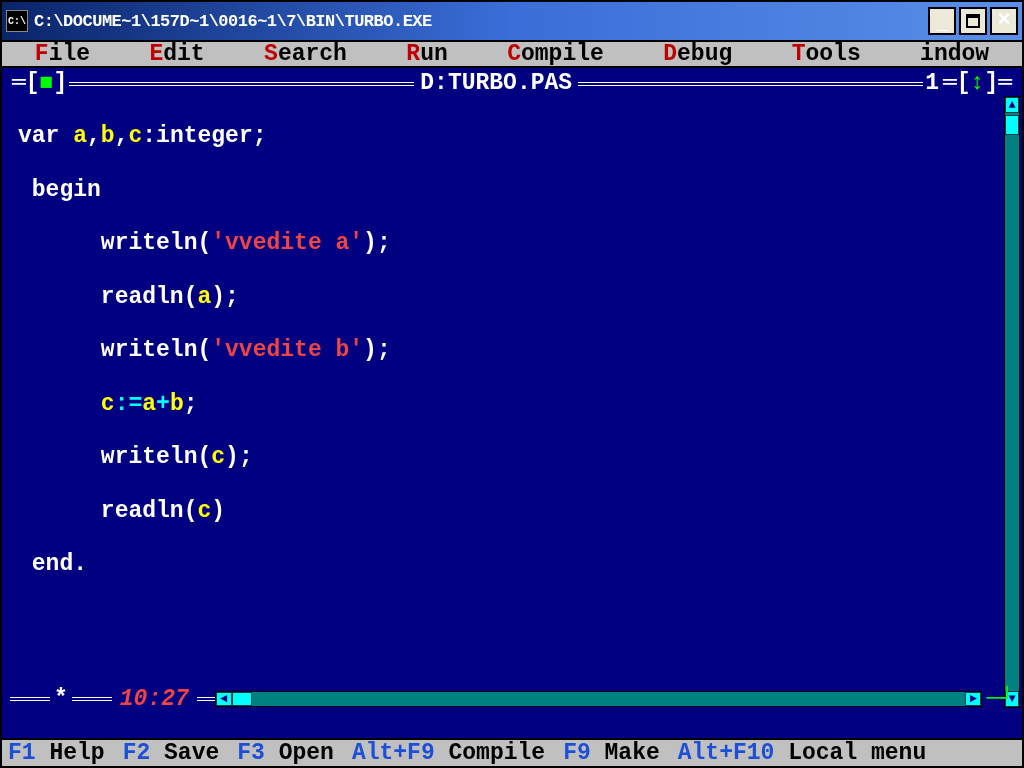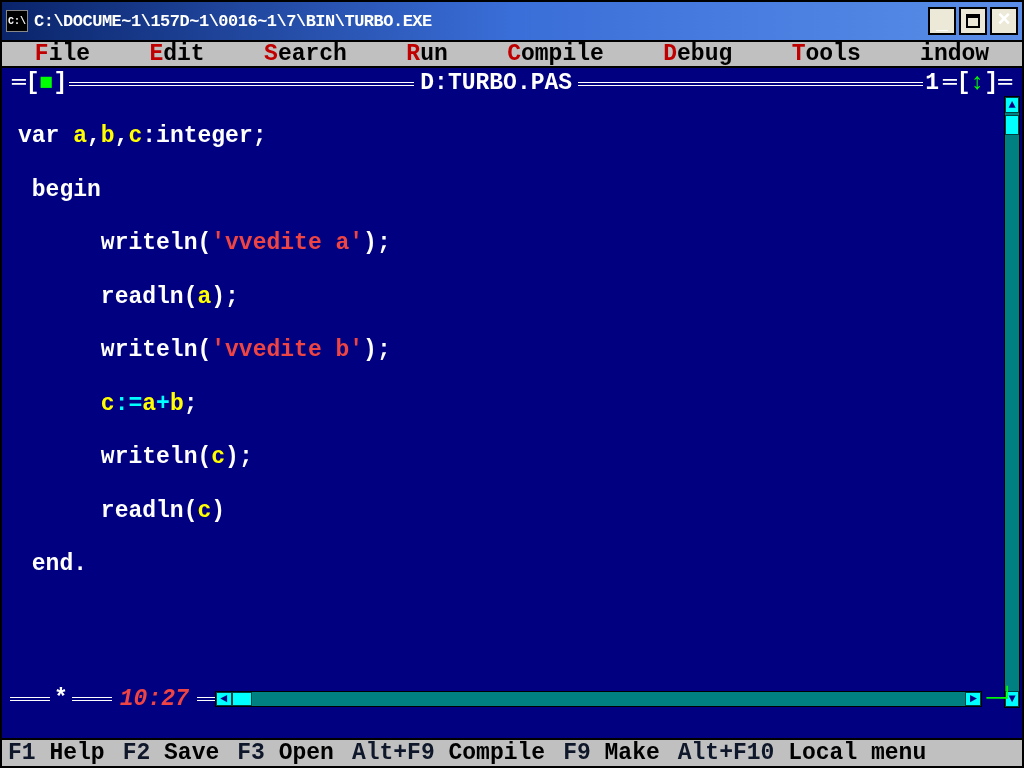--- a/index.html
+++ b/index.html
@@ -198,21 +198,21 @@
 .statusbar {
   height: 28px;
   background: #c0c0c0;
   display: flex;
   align-items: center;
   padding: 0 6px;
   border-top: 2px solid #000;
   color: #000;
   white-space: pre;
 }
-.statusbar .hk { color: #0f172a; font-family: Liberation Mono, monospace; }
+.statusbar .hk { color: #1d4ed8; font-family: Liberation Mono, monospace; }
 .statusbar .item { padding-right: 18px; }
 .dline-short {
   width: 40px;
   border-top: 4px double #fff;
   height: 0;
 }
 </style>
 </head>
 <body>
 

